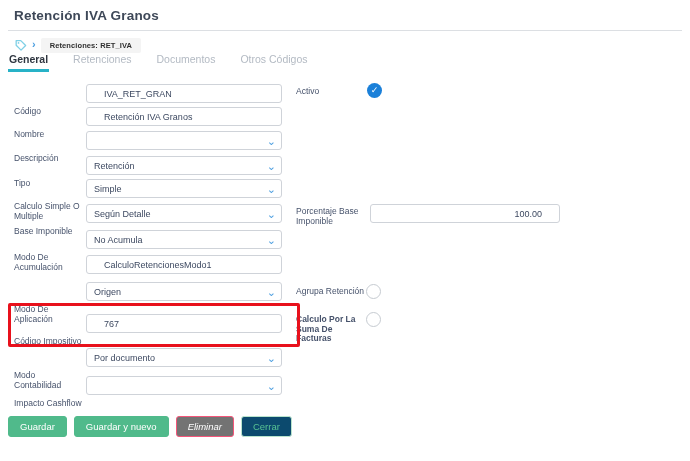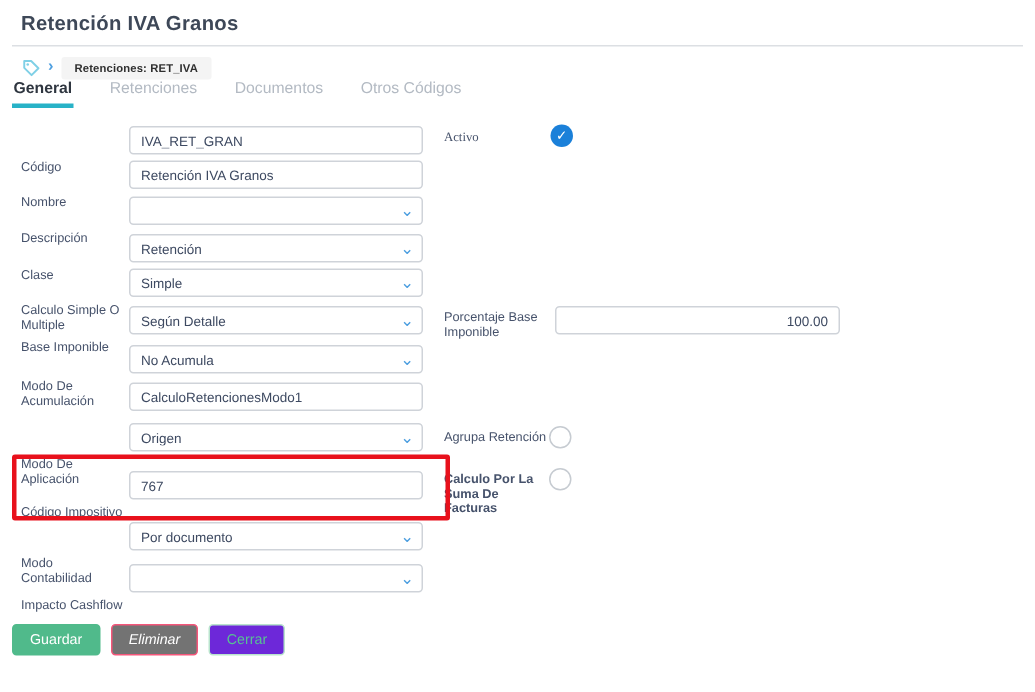--- a/index.html
+++ b/index.html
@@ -14,39 +14,39 @@
   .chip{background:#f4f4f4;border-radius:2px;padding:3px 9px;font-size:7.5px;color:#2f2f2f;font-weight:600;letter-spacing:.1px;}
 
   .tabs{position:absolute;left:8px;top:53px;display:flex;gap:23px;}
   .tab{font-size:10.5px;color:#b3bac3;font-weight:500;padding:0 1px 4px 1px;cursor:pointer;}
   .tab.active{color:#2f3640;font-weight:700;border-bottom:3px solid #28b2c7;}
 
   .row{position:absolute;left:0;height:19px;width:690px;}
   .lbl{position:absolute;left:14px;top:3px;width:68px;font-size:8.5px;line-height:9.5px;color:#46526b;margin-top:20px;}
   .ctrl{position:absolute;left:86px;top:0;width:196px;height:19px;box-sizing:border-box;
         border:1px solid #cfd3d9;border-radius:3px;background:#fff;}
-  input.ctrl{padding:0 7px;font-size:9px;color:#3d4961;font-family:inherit;outline:none;}
+  input.ctrl{padding:0 17px;font-size:9px;color:#3d4961;font-family:inherit;outline:none;}
   .sel{display:flex;align-items:center;padding:0 18px 0 7px;cursor:pointer;}
   .selval{font-size:9px;color:#3d4961;white-space:nowrap;overflow:hidden;}
   .chev{position:absolute;right:5px;top:2px;color:#4d9fe0;font-size:11px;line-height:14px;pointer-events:none;}
 
   .rlbl{position:absolute;font-size:8.5px;line-height:9.5px;color:#46526b;}
   .checkcircle{position:absolute;width:15px;height:15px;border-radius:50%;background:#1b80d9;color:#fff;
                font-size:9px;line-height:15px;text-align:center;cursor:pointer;}
   .radio{position:absolute;width:13px;height:13px;border-radius:50%;border:1px solid #c6cbd1;background:#fff;cursor:pointer;}
   .num{text-align:right;}
 
   .hl{position:absolute;left:8px;top:303px;width:286px;height:38px;border:3px solid #e8111c;border-radius:2px;pointer-events:none;z-index:5;}
 
   .btnrow{position:absolute;left:8px;top:416px;display:flex;gap:7px;}
   .btn{height:21px;padding:0 11px;border-radius:3px;font-size:9.5px;font-family:inherit;cursor:pointer;
        display:flex;align-items:center;border:1px solid transparent;}
   .btn.primary{background:#50ba8b;border-color:#50ba8b;color:#fff;}
   .btn.danger{background:#737373;border-color:#f4567a;color:#fff;font-style:italic;}
-  .btn.outline{background:#6d28d9;border-color:#b9e4cd;color:#57c193;}
+  .btn.outline{background:#0c4a6e;border-color:#b9e4cd;color:#57c193;}
 </style>
 </head>
 <body>
 
 <div class="page">
 
   <div class="title">Retención IVA Granos</div>
   <div class="rule"></div>
 
   <div class="crumbrow">
@@ -79,21 +79,21 @@
 
   <div class="row" style="top:131px">
     <label class="lbl">Descripción</label>
     <div class="ctrl sel">
       <span class="selval"></span>
       <span class="chev">⌄</span>
     </div>
   </div>
 
   <div class="row" style="top:156px">
-    <label class="lbl">Clase</label>
+    <label class="lbl">Tipo</label>
     <div class="ctrl sel">
       <span class="selval">Retención</span>
       <span class="chev">⌄</span>
     </div>
   </div>
 
   <div class="row" style="top:179px">
     <label class="lbl">Calculo Simple O Multiple</label>
     <div class="ctrl sel">
       <span class="selval">Simple</span>
@@ -145,33 +145,34 @@
 
   <div class="row" style="top:376px">
     <label class="lbl">Impacto Cashflow</label>
     <div class="ctrl sel">
       <span class="selval"></span>
       <span class="chev">⌄</span>
     </div>
   </div>
 
 
-  <div class="rlbl" style="left:296px;top:87px;width:70px;font-family:Liberation Serif, serif;">Activo</div>
+  <div class="rlbl" style="left:296px;top:87px;width:70px;">Activo</div>
   <div class="checkcircle" style="left:367px;top:83px;">
     <span>✓</span>
   </div>
 
   <div class="rlbl" style="left:296px;top:207px;width:70px;">Porcentaje Base Imponible</div>
   <input class="ctrl num" style="left: 370px; top: 204px; width: 190px;" value="100.00">
 
   <div class="rlbl" style="left:296px;top:287px;width:70px;">Agrupa Retención</div>
   <div class="radio" style="left:366px;top:284px;"></div>
 
   <div class="rlbl" style="left:296px;top:315px;width:62px;font-weight:bold;">Calculo Por La Suma De Facturas</div>
   <div class="radio" style="left:366px;top:312px;"></div>
 
   <div class="btnrow">
     <button class="btn primary">Guardar</button>
+    <button class="btn primary">Guardar y nuevo</button>
     <button class="btn danger">Eliminar</button>
     <button class="btn outline">Cerrar</button>
   </div>
 
 </div>
 
 </body></html>

